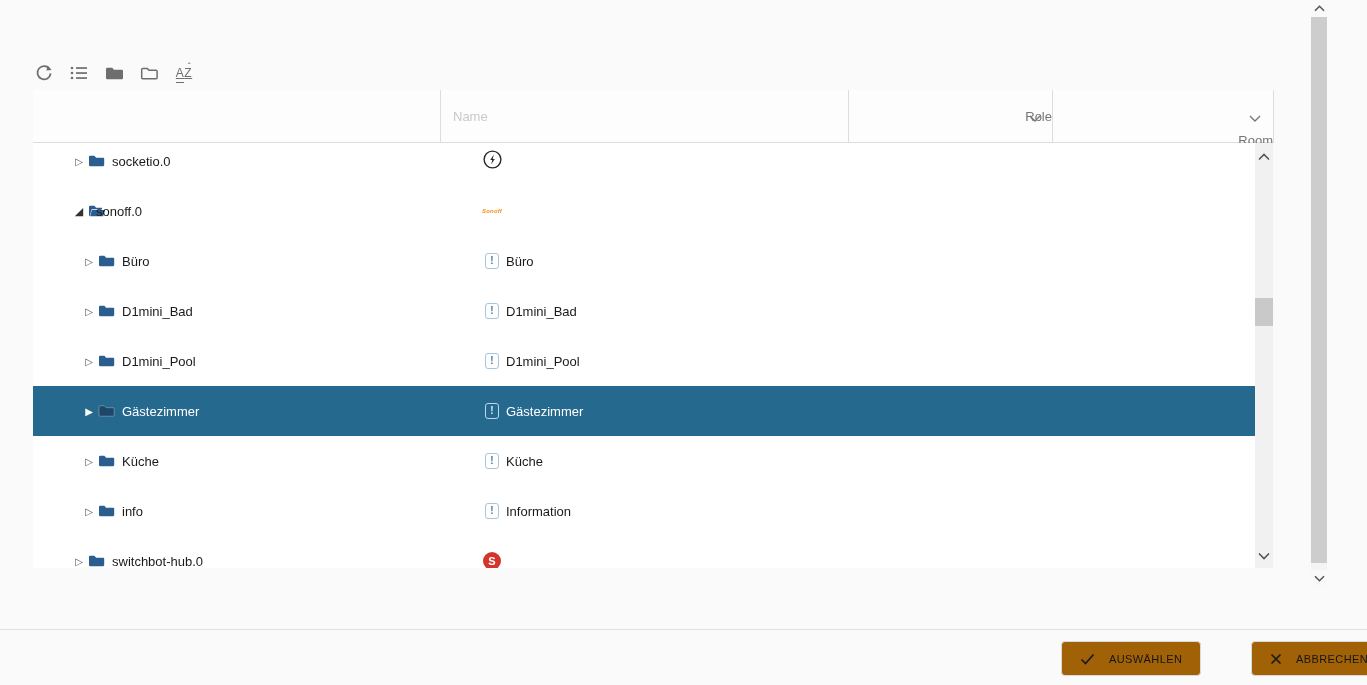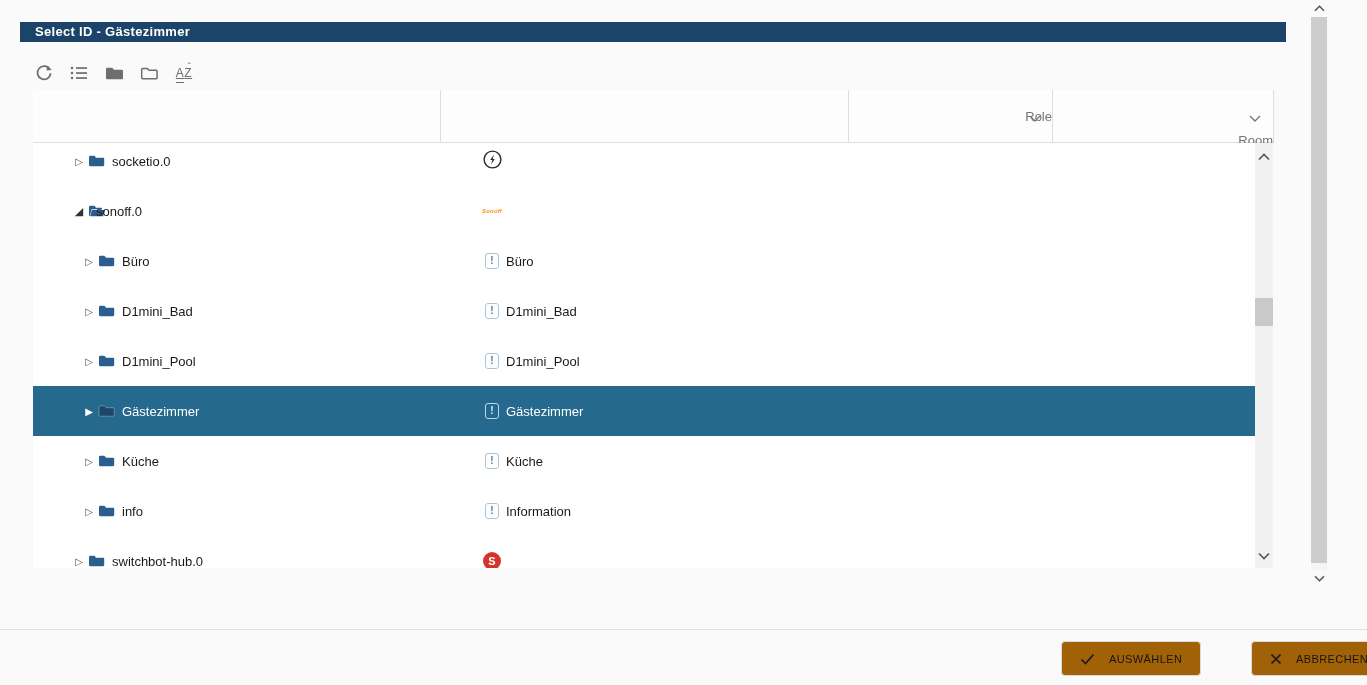--- a/index.html
+++ b/index.html
@@ -76,21 +76,20 @@
   .dlg-btn svg { margin:0 14px 0 18px; }
   .dlg-btn .btxt { margin-right:18px; }
   #btn-select { left:1061px; }
   #btn-cancel { left:1251px; }
 </style>
 </head>
 <body>
 
 <div id="stage">
 
-  <div class="titlebar">Select ID - Gästezimmer</div>
 
   <div class="toolbar">
     <div class="tbtn">
       <span>
         <svg width="18" height="18" viewBox="0 0 18 18">
             <path d="M14.6 5.2 A6.6 6.6 0 1 0 15.6 9.4" fill="none" stroke="#6e6e6e" stroke-width="1.7"></path>
             <polygon points="12.6,1.6 16.6,6.0 11.4,6.6" fill="#6e6e6e"></polygon>
           </svg>
       </span>
     </div>
@@ -124,20 +123,21 @@
       <span class="az">
         <span>A</span><span>Z</span>
         <span class="caret">ˆ</span>
         <span class="a-under"></span>
       </span>
     </div>
   </div>
 
   <div class="filters">
     <div class="col-sep" style="left:407px;"></div>
+    <input class="f-input" style="left: 408px; width: 406px;" placeholder="Name">
     <div class="col-sep" style="left:815px;"></div>
     <div class="f-select" style="left:816px;width:203px;">
       <span class="lbl" style="margin-left:12px;">Role</span>
       <span class="chev" style="left:180px;">
         <svg width="12" height="7" viewBox="0 0 12 7">
             <polyline points="1,1 6,6 11,1" fill="none" stroke="#777" stroke-width="1.4"></polyline>
           </svg>
       </span>
     </div>
     <div class="col-sep" style="left:1019px;"></div>

